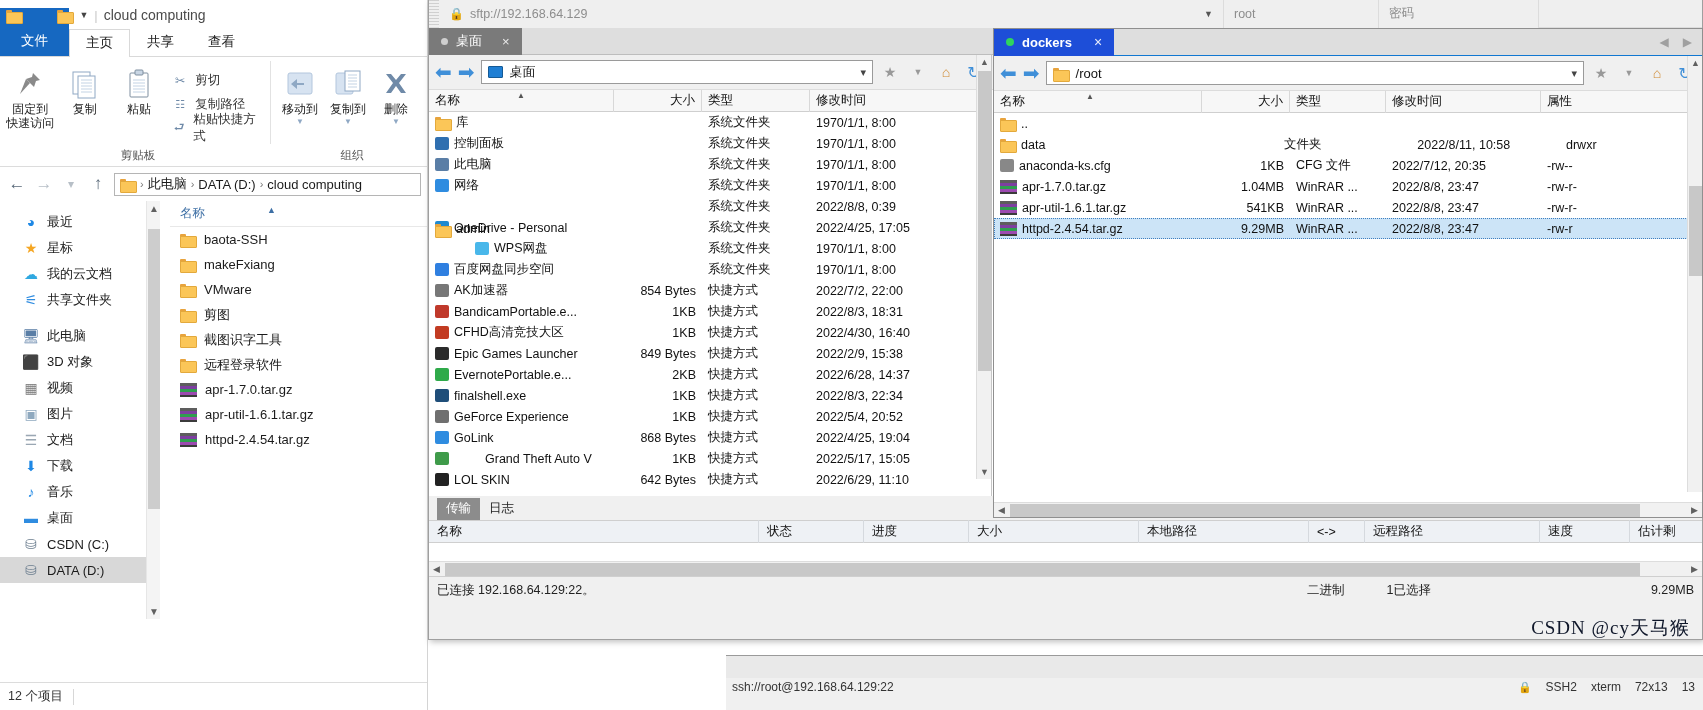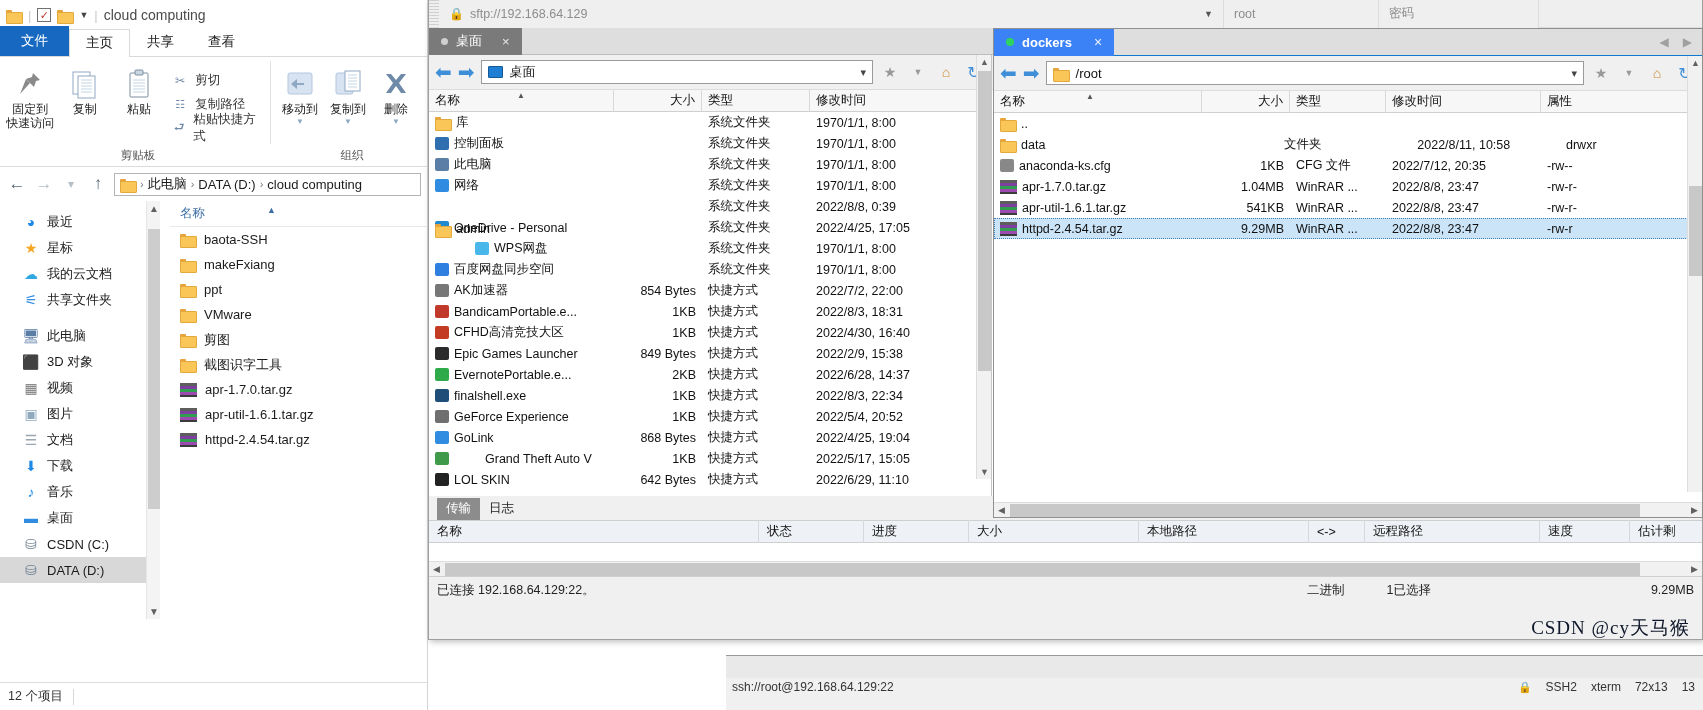--- a/index.html
+++ b/index.html
@@ -62,21 +62,21 @@
   .exp-title-text { color:#4a4a4a; font-size:14px; }
 
   .exp-tabs {
     height:27px; display:flex; align-items:flex-end; background:#fff;
     border-bottom:1px solid #d9d9d9;
   }
   .exp-tab {
     padding:4px 16px 5px; font-size:13.5px; color:#222; cursor:default;
     border:1px solid transparent; border-bottom:none;
   }
-  .exp-tab.file { background:#1668c1; color:#fff; padding:5px 20px 6px; }
+  .exp-tab.file { background:#1668c1; color:#fff; padding:23px 20px 6px; }
   .exp-tab.active { background:#fff; border-color:#d9d9d9; position:relative; top:1px;}
 
   .ribbon {
     height:110px; background:#fff; border-bottom:1px solid #dcdcdc;
     display:flex; position:relative;
   }
   .rib-group { display:flex; flex-direction:column; position:relative; padding:3px 4px 0; }
   .rib-group-body { display:flex; align-items:flex-start; gap:2px; }
   .rib-group-label {
     position:absolute; bottom:3px; width:100%; text-align:center;
@@ -261,21 +261,21 @@
   .dockers-win {
     position:absolute; left:993px; top:28px; width:710px; height:490px;
     background:#fff; border:1px solid #8f8f8f; overflow:hidden;
   }
   .dockers-tabstrip {
     height:27px; background:#dedede; display:flex; align-items:center; position:relative;
     border-bottom:1px solid #1177d1;
   }
   .dockers-tab {
     height:27px; display:flex; align-items:center; gap:8px; padding:0 12px;
-    font-size:13px; color:#fff; background:#3b82f6; font-weight:bold;
+    font-size:13px; color:#fff; background:#1d4ed8; font-weight:bold;
   }
   .dockers-tab .dot { width:8px; height:8px; border-radius:50%; background:#2fd45e; }
   .dockers-tab .x { font-size:14px; font-weight:normal; opacity:.9; margin-left:14px; }
 </style>
 </head>
 <body>
 
 <div id="root">
 
   <div class="ssh-bg">
@@ -507,33 +507,33 @@
             <div class="exp-row">
               <span class="fi"></span>
               <span>baota-SSH</span>
             </div>
             <div class="exp-row">
               <span class="fi"></span>
               <span>makeFxiang</span>
             </div>
             <div class="exp-row">
               <span class="fi"></span>
-              <span>ppt</span>
-            </div>
-            <div class="exp-row">
-              <span class="fi"></span>
               <span>VMware</span>
             </div>
             <div class="exp-row">
               <span class="fi"></span>
               <span>剪图</span>
             </div>
             <div class="exp-row">
               <span class="fi"></span>
               <span>截图识字工具</span>
+            </div>
+            <div class="exp-row">
+              <span class="fi"></span>
+              <span>远程登录软件</span>
             </div>
             <div class="exp-row">
               <span class="zipic">
                 <span></span>
                 <span></span>
                 <span></span>
                 <span></span>
                 <span></span>
               </span>
               <span>apr-1.7.0.tar.gz</span>

